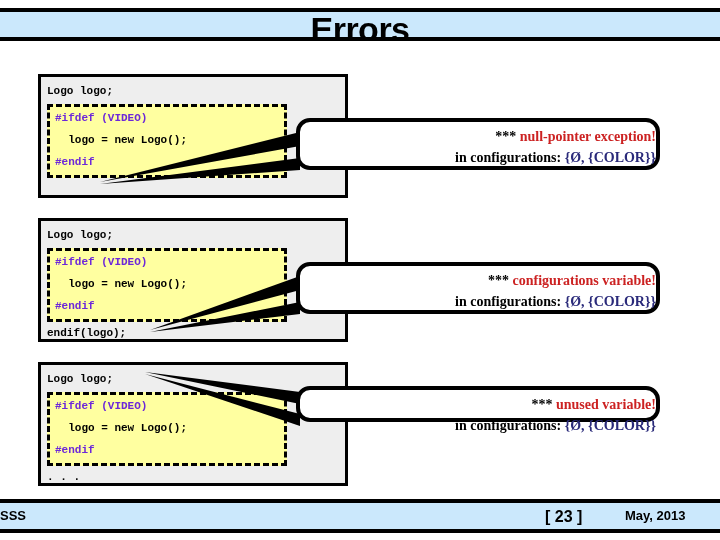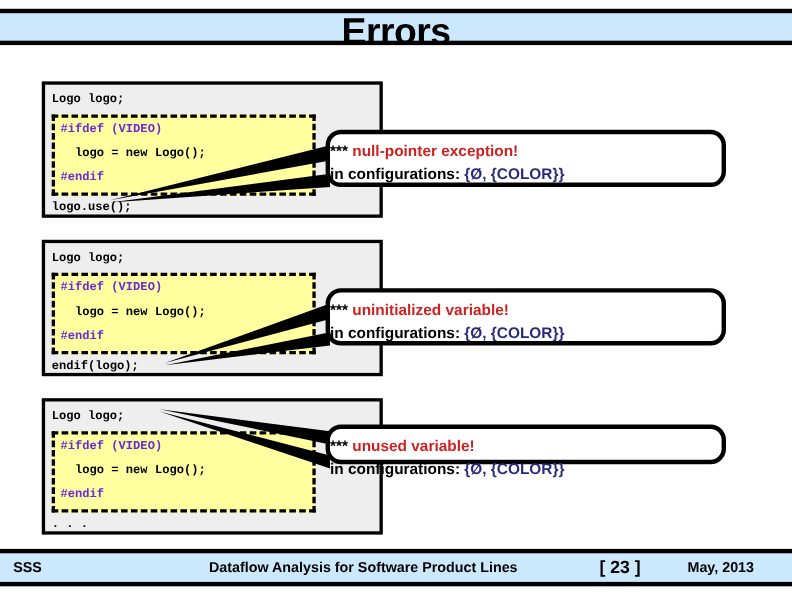--- a/index.html
+++ b/index.html
@@ -71,24 +71,24 @@
   }
 
   
   .callout {
     position: absolute;
     background: #ffffff;
     border: 4px solid #000000;
     border-radius: 14px;
     box-sizing: border-box;
     z-index: 6;
-    font-family: Liberation Sans, sans-serif;
+    font-family: Liberation Serif, serif;
     font-weight: bold;
     font-size: 14px;
-    text-align: left;
+    text-align: right;
     color: #000000;
   }
   .callout .line1 {
     position: absolute;
     left: 0; right: 0;
     top: 7px;
     white-space: pre;
   }
   .callout .line2 {
     position: absolute;
@@ -124,40 +124,39 @@
   }
   .footer-text {
     position: absolute;
     font-family: "Liberation Sans", sans-serif;
     font-weight: bold;
     font-size: 13px;
     color: #000000;
     line-height: 26px;
     white-space: nowrap;
   }
-  #footer-left  { left: 12px;  top: 0; }
+  #footer-left  { left: 0;  top: 0; }
   #footer-center{ left: 190px; top: 0; }
   #footer-page  { left: 545px; top: 1px; font-size: 16px; }
   #footer-right { left: 625px; top: 0; }
 </style>
 </head>
 <body>
 
 <div id="title-band">
   <div id="page-title">Errors</div>
 </div>
 
 <div class="code-box" style="left:38px; top:74px; width:310px; height:124px;">
   <div class="code-line" style="left:6px; top:3px;">Logo logo;</div>
   <div class="dashed-region" style="left:6px; top:27px; width:240px; height:74px;">
     <div class="code-line kw" style="left:5px; top:0px;">#ifdef (VIDEO)</div>
     <div class="code-line" style="left:5px; top:22px;">  logo = new Logo();</div>
     <div class="code-line kw" style="left:5px; top:44px;">#endif</div>
   </div>
-  <div class="code-line" style="left:6px; top:101px;">logo.use();</div>
 </div>
 
 <svg class="leader" style="left:0px; top:0px; width:720px; height:540px;">
   <polygon points="100,182 300,132 300,146" fill="#000000"></polygon>
   <polygon points="100,184 300,158 300,170" fill="#000000"></polygon>
 </svg>
 
 <div class="callout" style="left:296px; top:118px; width:364px; height:52px;">
   <div class="line1"><span>*** </span><span class="err">null-pointer exception</span><span class="err">!</span></div>
   <div class="line2"><span>in configurations: </span><span class="cfg">{Ø, {COLOR}}</span></div>
@@ -172,21 +171,21 @@
   </div>
   <div class="code-line" style="left:6px; top:101px;">endif(logo);</div>
 </div>
 
 <svg class="leader" style="left:0px; top:0px; width:720px; height:540px;">
   <polygon points="150,330 300,276 300,290" fill="#000000"></polygon>
   <polygon points="150,332 300,302 300,314" fill="#000000"></polygon>
 </svg>
 
 <div class="callout" style="left:296px; top:262px; width:364px; height:52px;">
-  <div class="line1"><span>*** </span><span class="err">uninitialized variable</span><span class="err">!</span></div>
+  <div class="line1"><span>*** </span><span class="err">configurations variable</span><span class="err">!</span></div>
   <div class="line2"><span>in configurations: </span><span class="cfg">{Ø, {COLOR}}</span></div>
 </div>
 
 <div class="code-box" style="left:38px; top:362px; width:310px; height:124px;">
   <div class="code-line" style="left:6px; top:3px;">Logo logo;</div>
   <div class="dashed-region" style="left:6px; top:27px; width:240px; height:74px;">
     <div class="code-line kw" style="left:5px; top:0px;">#ifdef (VIDEO)</div>
     <div class="code-line" style="left:5px; top:22px;">  logo = new Logo();</div>
     <div class="code-line kw" style="left:5px; top:44px;">#endif</div>
   </div>
@@ -198,16 +197,15 @@
   <polygon points="145,374 300,414 300,426" fill="#000000"></polygon>
 </svg>
 
 <div class="callout" style="left:296px; top:386px; width:364px; height:36px;">
   <div class="line1"><span>*** </span><span class="err">unused variable</span><span class="err">!</span></div>
   <div class="line2"><span>in configurations: </span><span class="cfg">{Ø, {COLOR}}</span></div>
 </div>
 
 <div id="footer-band">
   <div class="footer-text" id="footer-left">SSS</div>
-  <div class="footer-text" id="footer-center">Dataflow Analysis for Software Product Lines</div>
   <div class="footer-text" id="footer-page">[ 23 ]</div>
   <div class="footer-text" id="footer-right">May, 2013</div>
 </div>
 
 </body></html>

